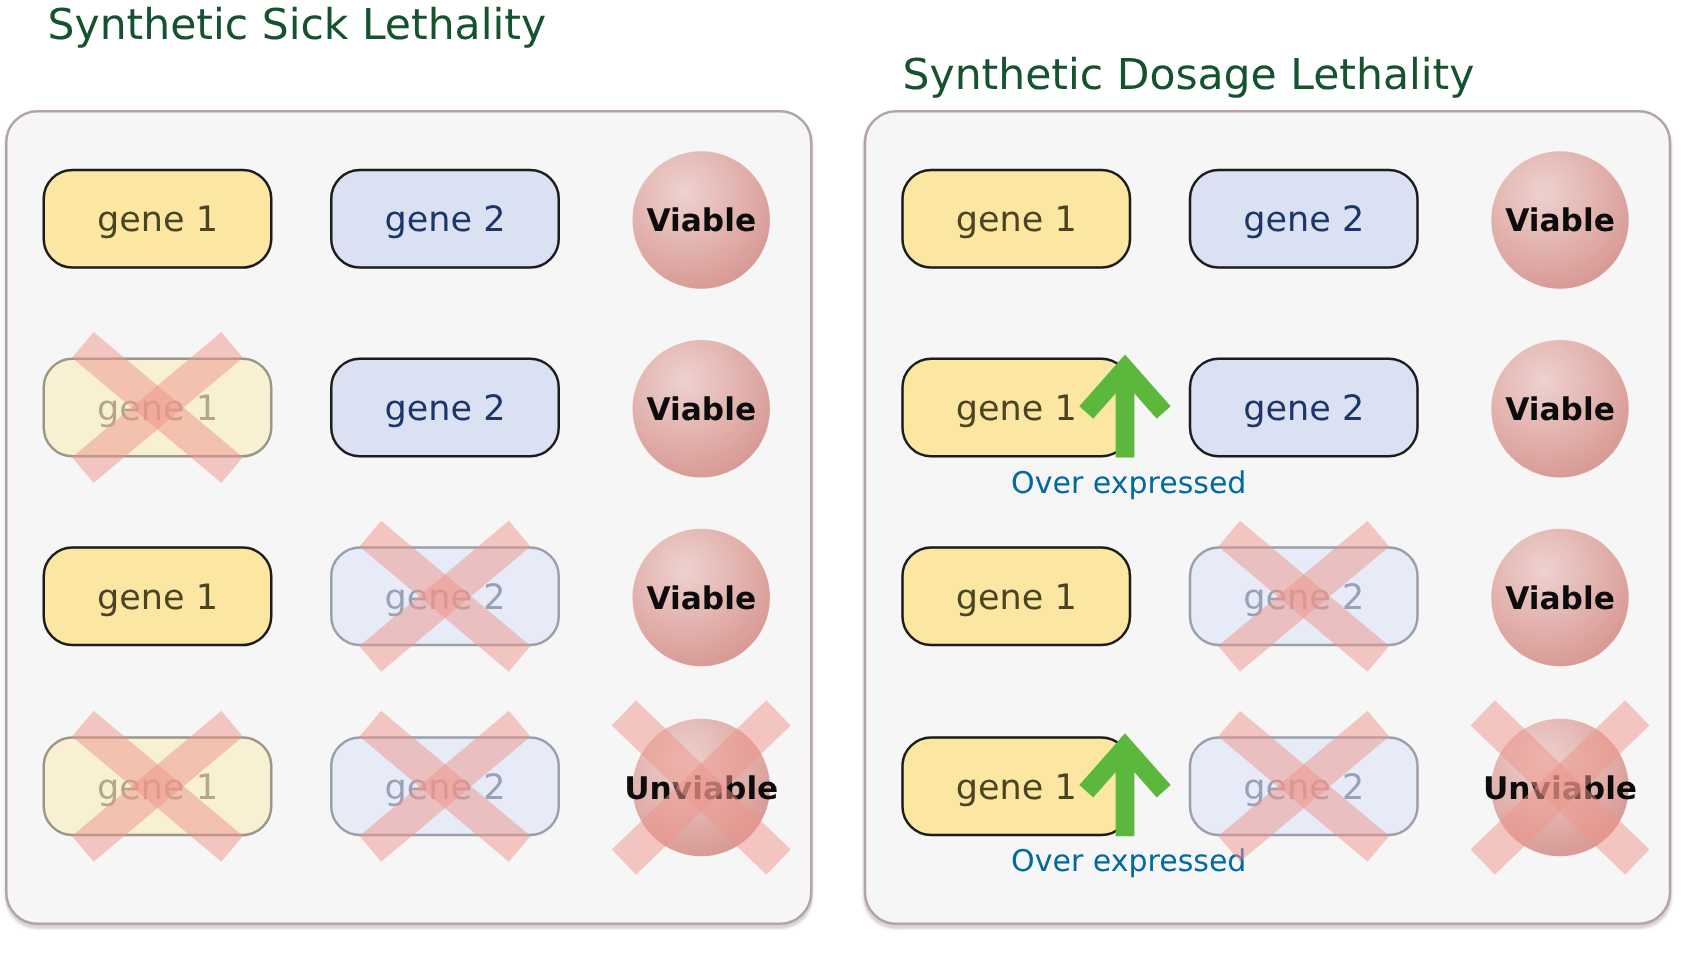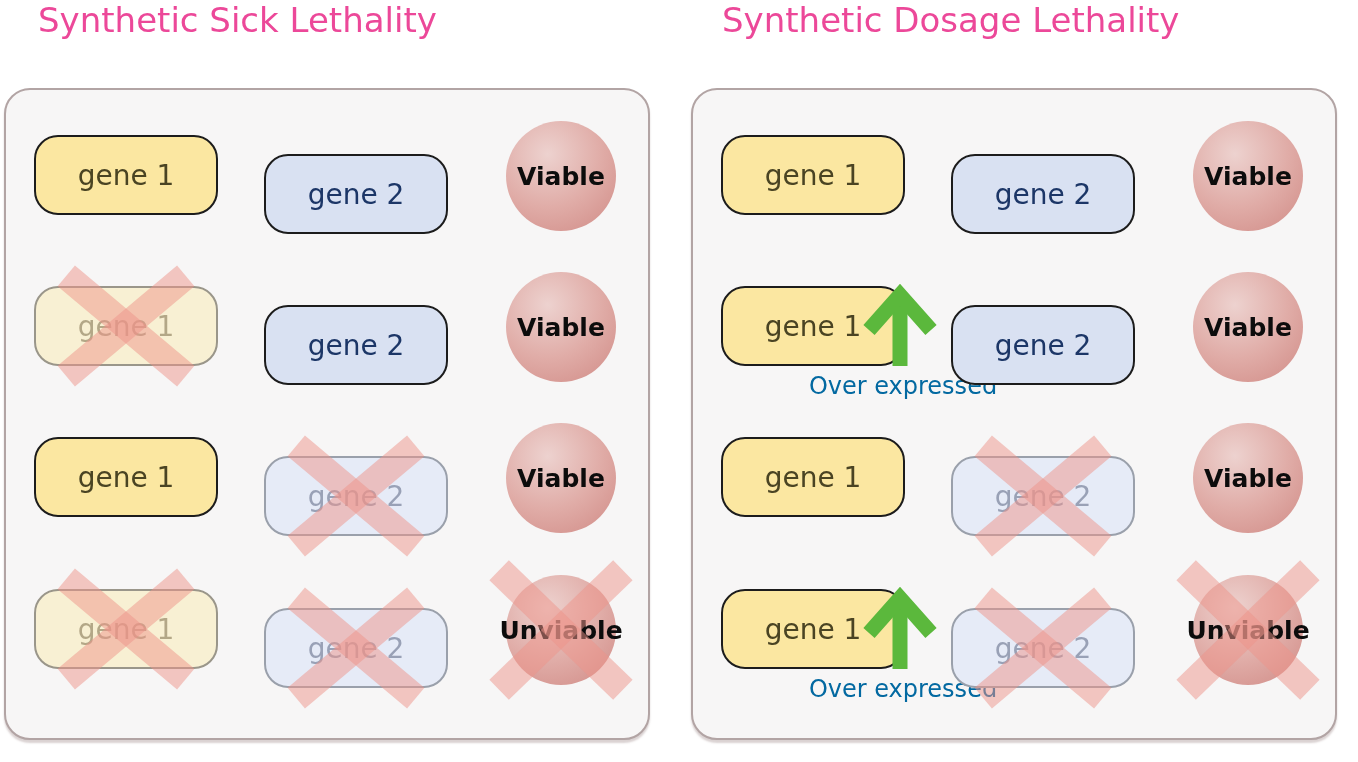--- a/index.html
+++ b/index.html
@@ -1,40 +1,40 @@
 <!DOCTYPE html>
 <html><head>
 <meta charset="utf-8">
 <style>
   html,body { margin:0; padding:0; background:#ffffff; }
   .figure-root {
     position:relative; width:1358px; height:762px; background:#ffffff;
     font-family:"DejaVu Sans", "Liberation Sans", sans-serif; overflow:hidden;
   }
   .panel-title {
-    position:absolute; top:0px; font-size:34px; color:#ec4899; white-space:nowrap;
+    position:absolute; top:0px; font-size:34px; color:#14532d; white-space:nowrap;
   }
   .panel-title.left  { left:38px; }
-  .panel-title.right { left:722px; }
+  .panel-title.right { left:722px;margin-top:40px; }
   .panel {
     position:absolute; top:88px; width:646px; height:652px; box-sizing:border-box;
     background:#f7f6f6; border:2px solid #b2a4a4; border-radius:26px;
     box-shadow:0 3px 2px rgba(150,125,125,0.35);
   }
   .panel.left  { left:4px; }
   .panel.right { left:691px; }
   .row { position:absolute; left:0; width:100%; height:80px; }
   .r1 { top:45px; } .r2 { top:196px; } .r3 { top:347px; } .r4 { top:499px; }
   .gene-box {
     position:absolute; top:0; width:184px; height:80px; box-sizing:border-box;
     border-radius:24px; display:flex; align-items:center; justify-content:center;
     font-size:28px;
   }
   .g1 { left:28px;  background:#FBE7A1; border:2px solid #1c1c1c; color:#4a4423; }
-  .g2 { left:258px; background:#D9E1F2; border:2px solid #1c1c1c; color:#1c3667;margin-top:19px; }
+  .g2 { left:258px; background:#D9E1F2; border:2px solid #1c1c1c; color:#1c3667; }
   .g1.faded { background:#F8F0D3; border:2px solid #9a968a; color:#b3a787; }
   .g2.faded { background:#E6EBF7; border:2px solid #9aa0ab; color:#99a1b6; }
   .outcome {
     position:absolute; left:500px; top:-14px; width:110px; height:110px;
     border-radius:50%; display:flex; align-items:center; justify-content:center;
     font-size:25px; color:#0c0c0c;
     background:radial-gradient(circle at 38% 30%, #EDD2CF 0%, #E0ACA7 52%, #D08A85 100%);
     font-weight:bold;
   }
   .cross { position:absolute; inset:0; pointer-events:none; }

